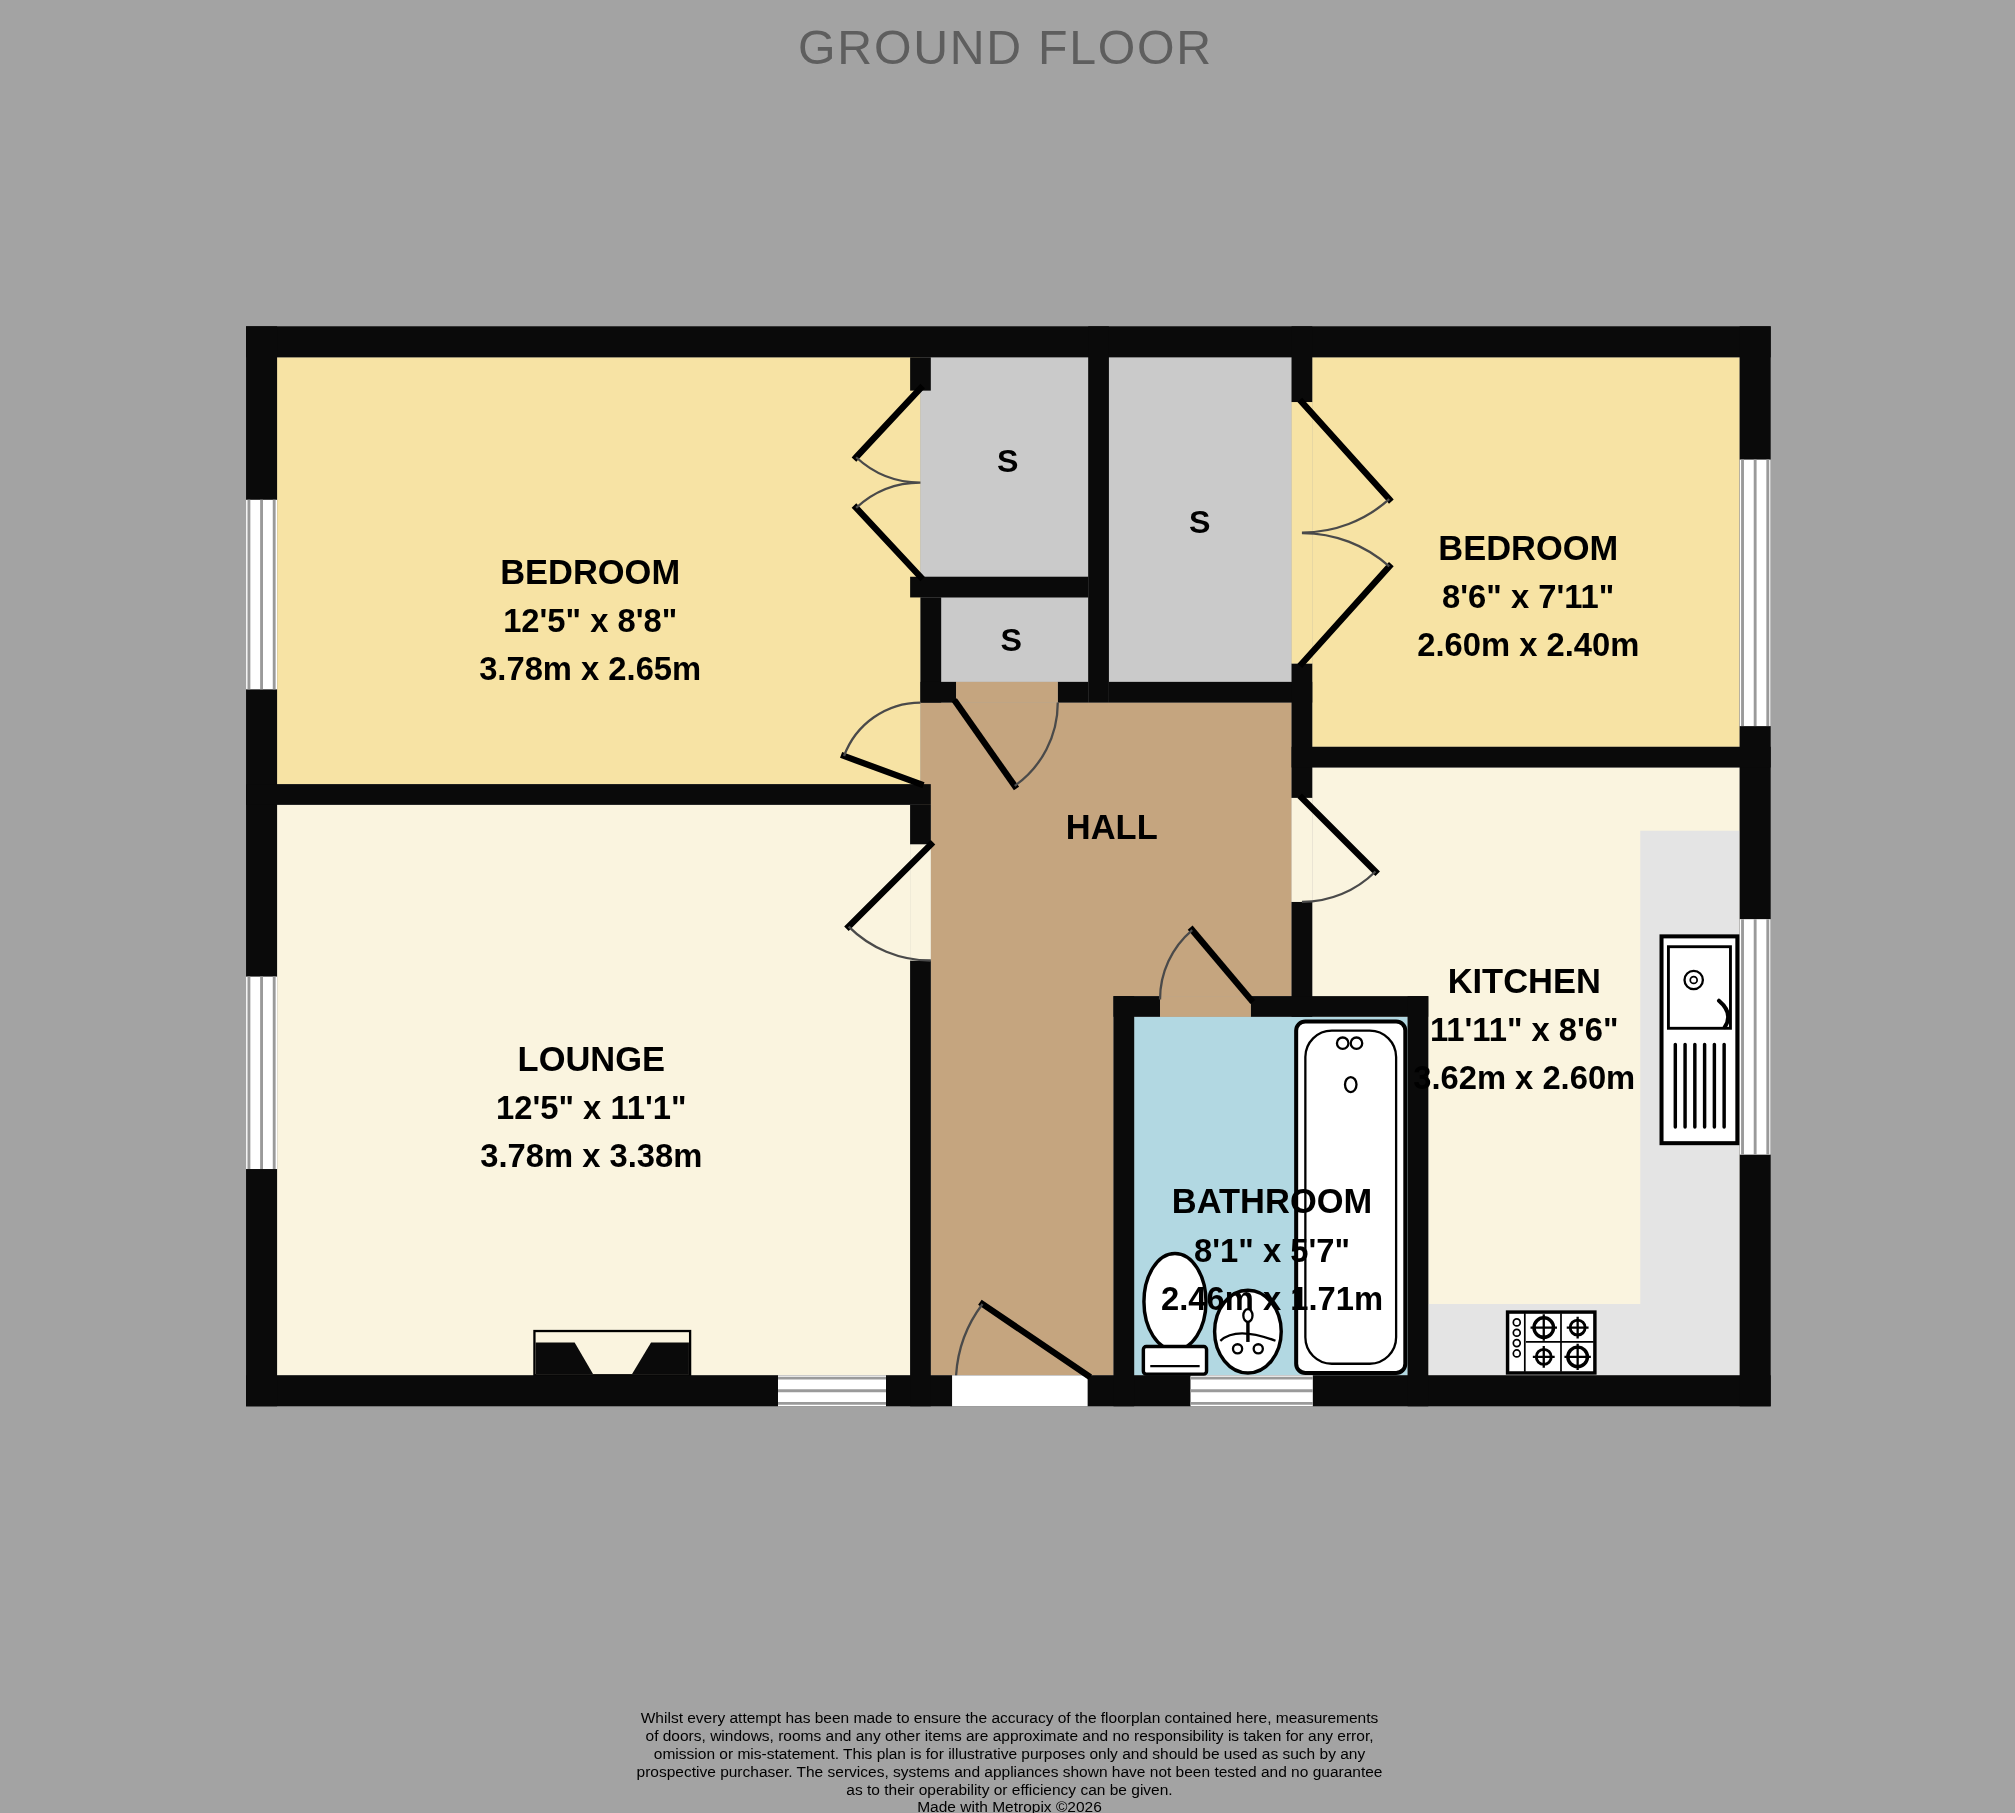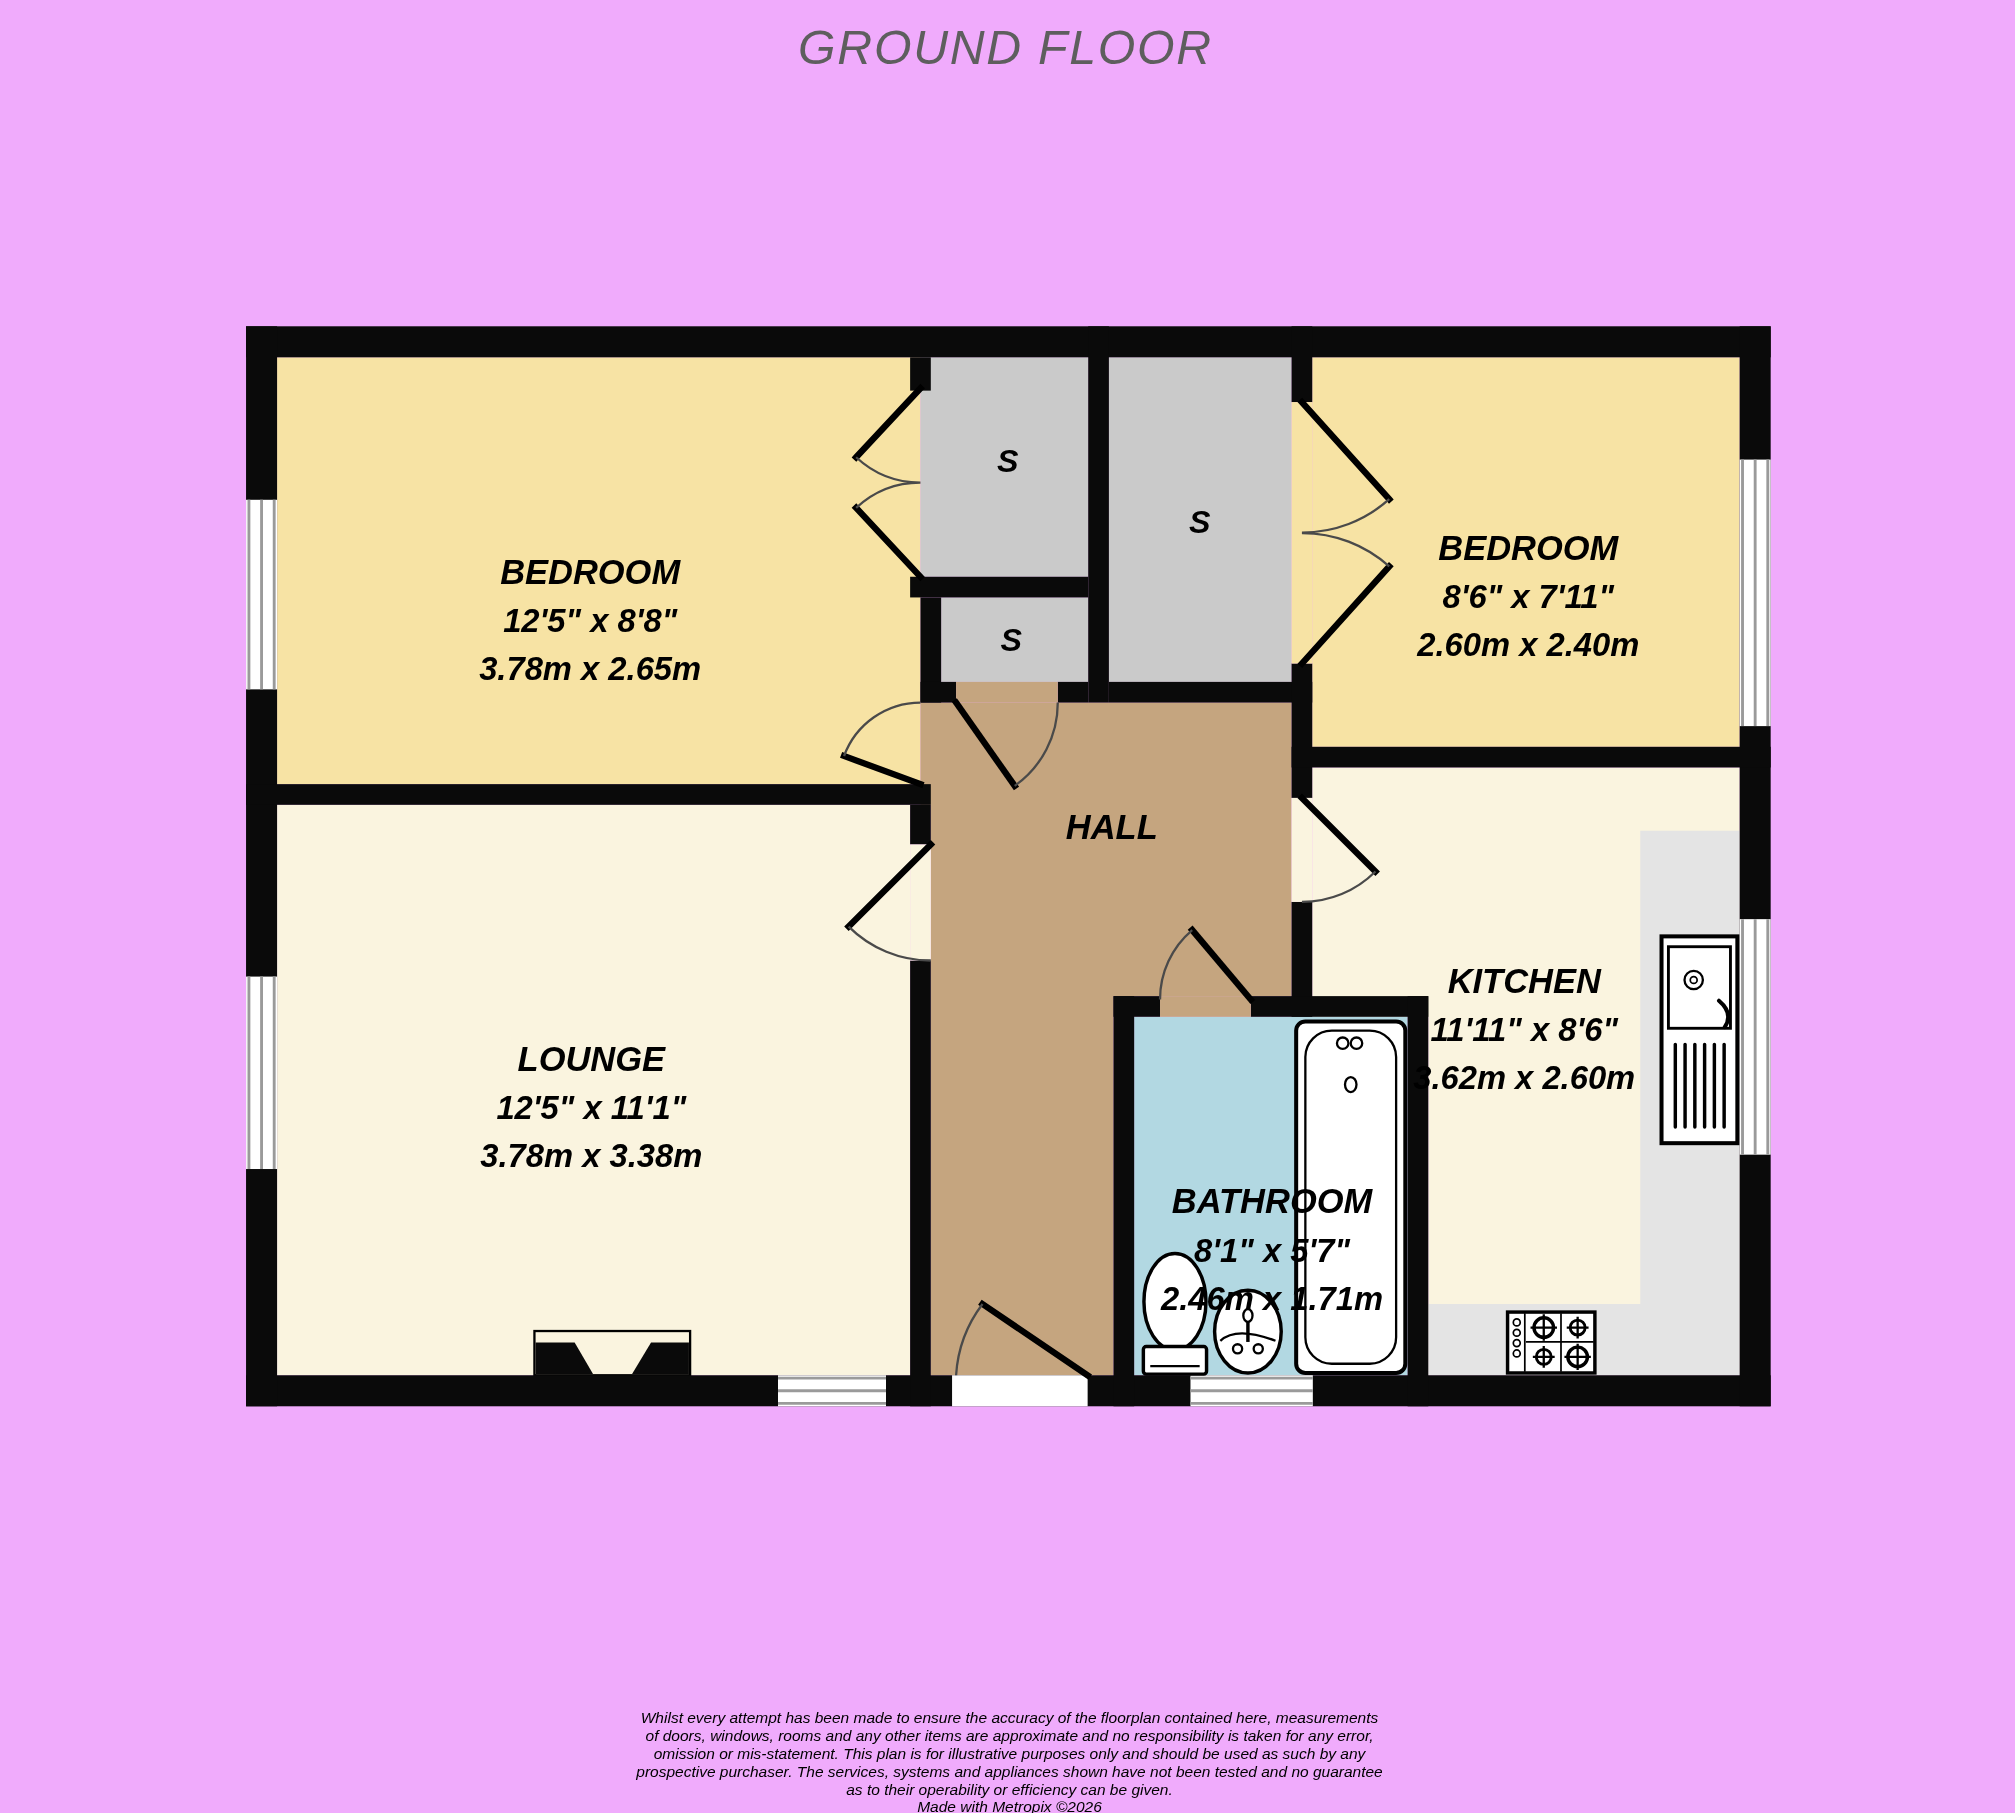--- a/index.html
+++ b/index.html
@@ -1,16 +1,16 @@
 <!DOCTYPE html>
 <html style="--c-bedroom: #F7E3A4; --c-living: #FAF4DF; --c-hall: #C5A57F; --c-storage: #CACACA; --c-bathroom: #B2D8E2; --c-counter: #E4E4E4; --c-wall: #0A0A0A; --c-window_frame: #9A9A9A; --c-title: #5E5E5E;font-size:9.2px"><head>
 <meta charset="utf-8">
 <style>
   html,body{margin:0;padding:0;background:#ffffff;}
-  .page{width:2015px;height:1813px;position:relative;background:#f0abfc;font-style:italic;}
+  .page{width:2015px;height:1813px;position:relative;background:#a3a3a3;}
   svg{display:block;}
   text{font-family:"Liberation Sans",sans-serif;}
   .title-text{font-size:84px;font-weight:400;letter-spacing:3px;fill:var(--c-title,#5E5E5E);}
   .room-name{font-size:60px;font-weight:bold;fill:#000;}
   .room-dim{font-size:57px;font-weight:bold;fill:#000;}
   .s-label{font-size:56px;font-weight:bold;fill:#000;}
   .footer-line{font-size:27px;font-weight:400;fill:#000;}
   .f-bed{fill:var(--c-bedroom,#F7E3A4);}
   .f-liv{fill:var(--c-living,#FAF4DF);}
   .f-hall{fill:var(--c-hall,#C5A57F);}

